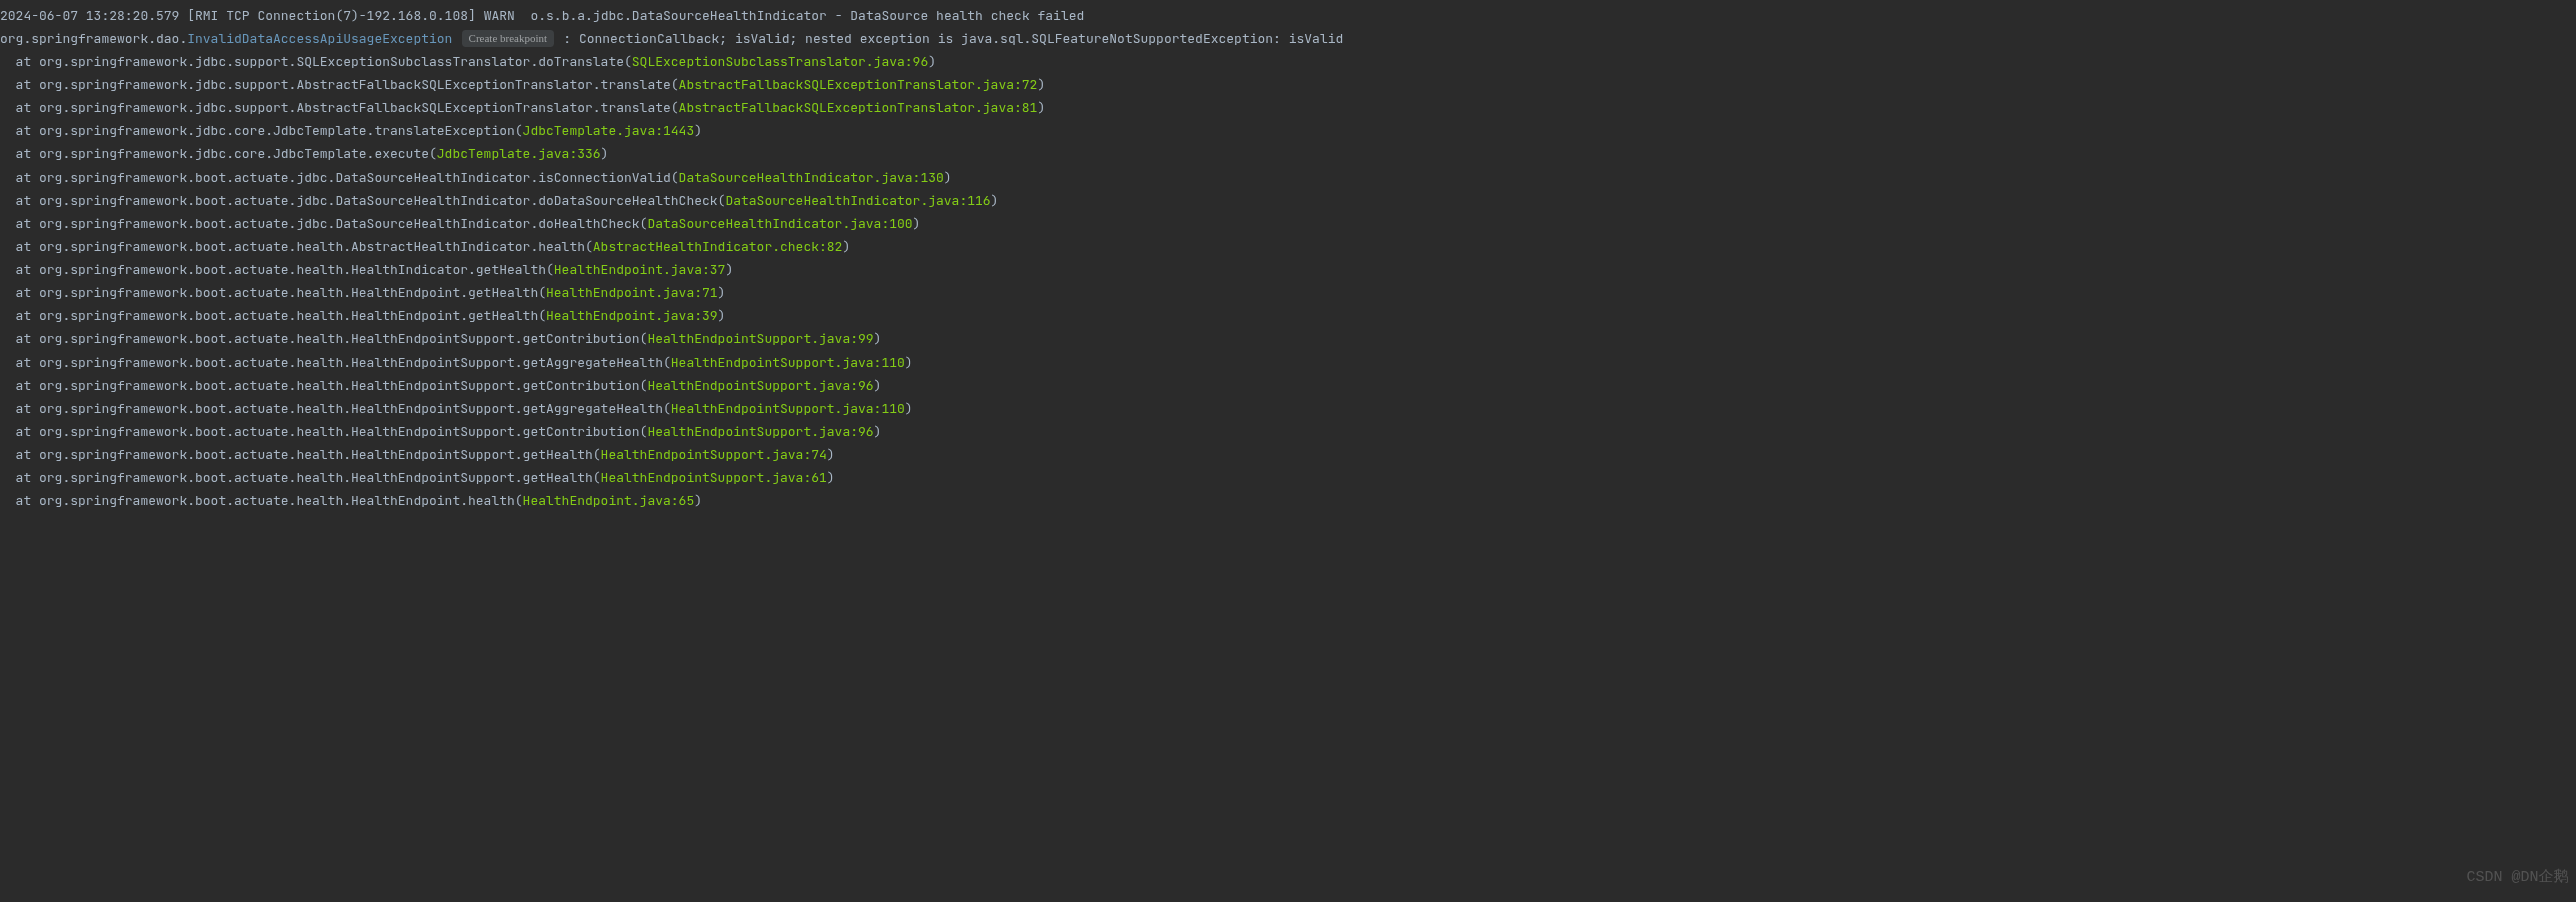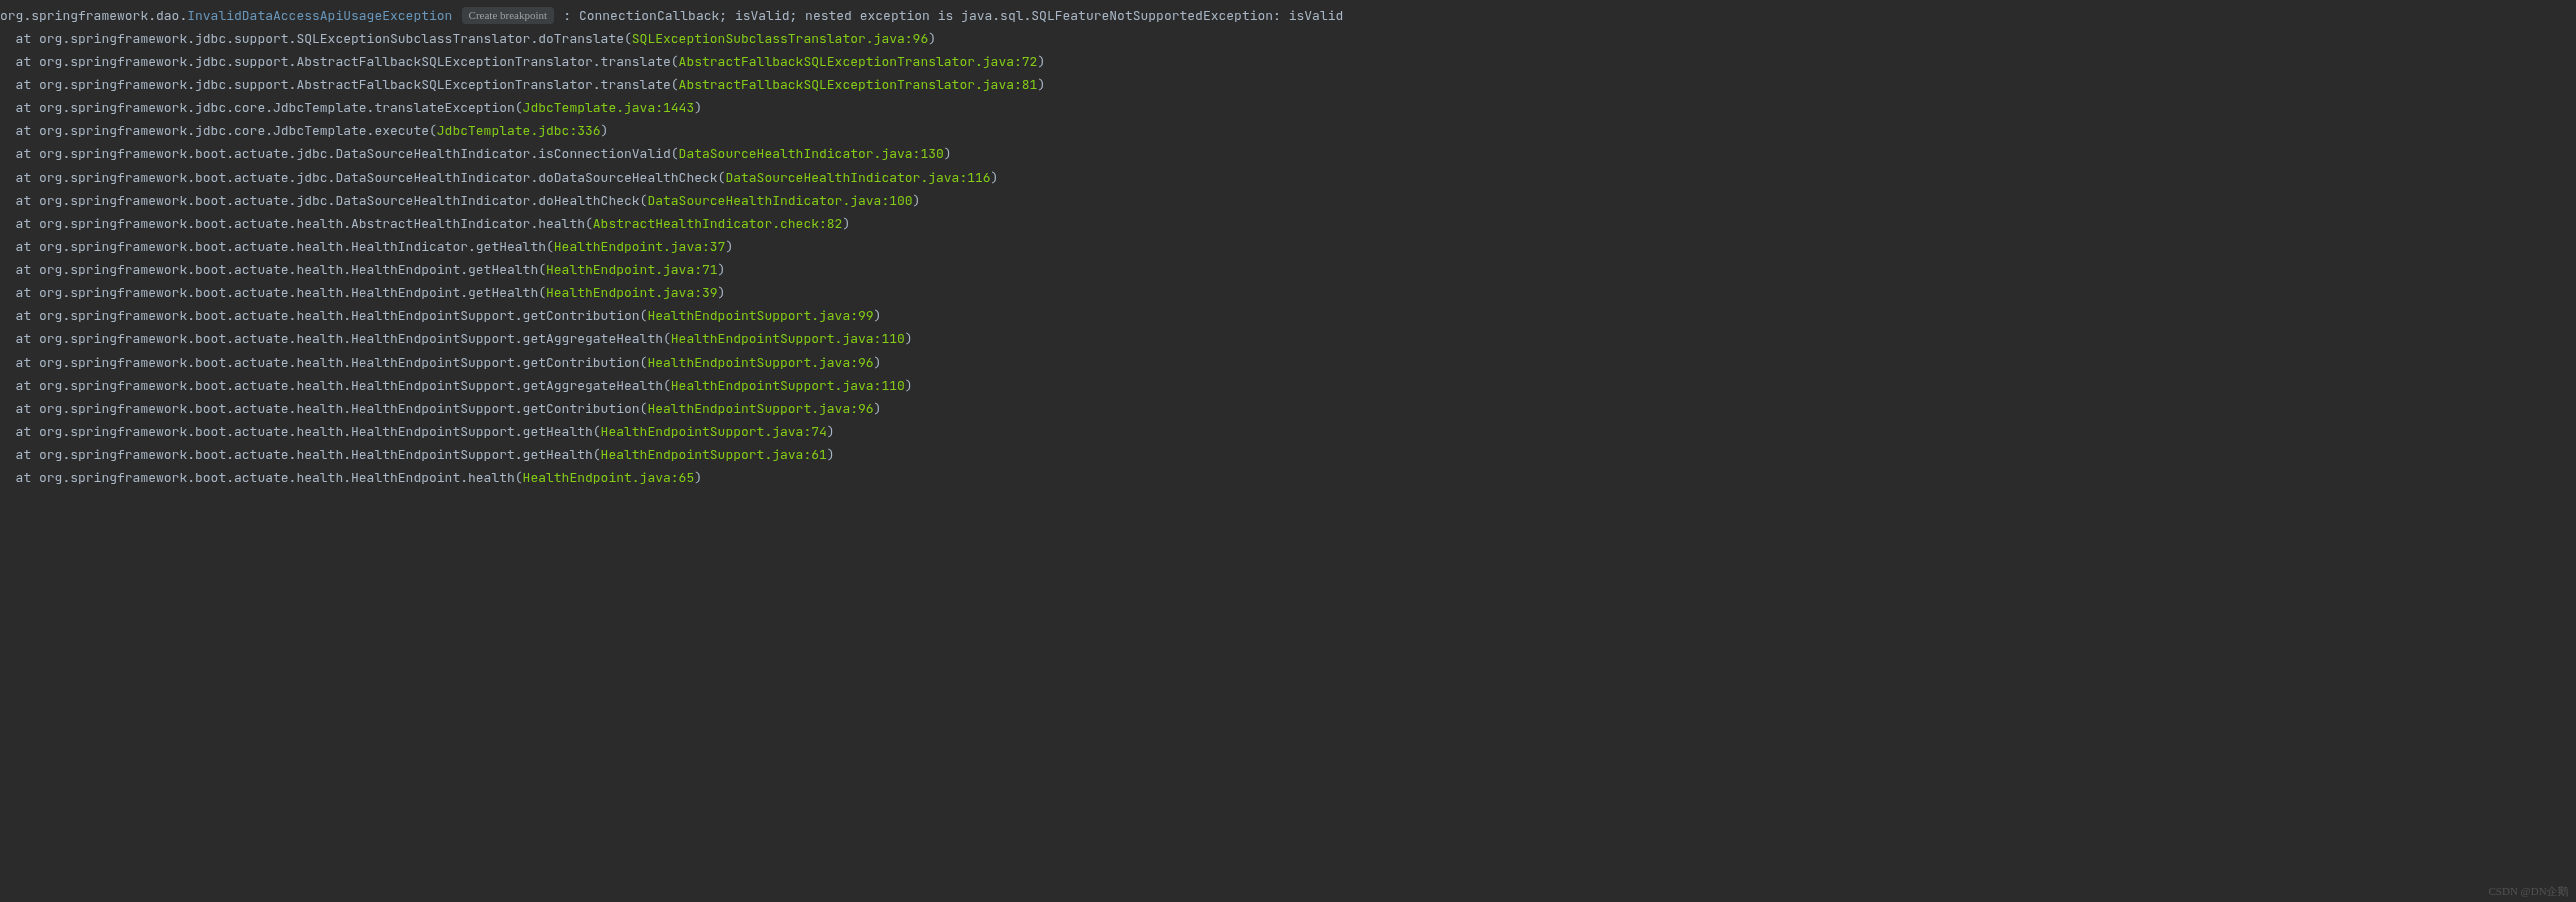--- a/index.html
+++ b/index.html
@@ -39,43 +39,44 @@
       font-family: Liberation Serif, serif;
       font-size: 11px;
       line-height: 16.7px;
       vertical-align: 0.9px;
       margin: 0 1.9px;
       cursor: pointer;
     }
     .watermark {
       position: fixed;
       right: 7.4px;
-      bottom: 0;
-      font-family: Liberation Serif, serif;
-      font-size: 11px;
+      bottom: 10px;
+      font-family: Liberation Mono, monospace;
+      font-size: 15px;
       color: rgba(200,200,200,0.25);
       pointer-events: none;
     }
   </style>
 </head>
 <body>
 
 
 
 <div class="log">
 
+  <div class="line"><span class="text">2024-06-07 13:28:20.579</span> <span class="text">[RMI TCP Connection(7)-192.168.0.108]</span> <span class="warn">WARN</span>  <span class="text">o.s.b.a.jdbc.DataSourceHealthIndicator</span> <span class="text">-</span> <span class="text">DataSource health check failed</span></div>
 
   <div class="line"><span class="text">org.springframework.dao.</span><span class="exc-link">InvalidDataAccessApiUsageException</span> <span class="breakpoint-chip">Create breakpoint</span> <span class="text">: ConnectionCallback; isValid; nested exception is java.sql.SQLFeatureNotSupportedException: isValid</span></div>
 
   <div id="stack">
       <div class="line"><span class="indent"></span><span class="text">at org.springframework.jdbc.support.SQLExceptionSubclassTranslator.doTranslate(</span><span class="src-link">SQLExceptionSubclassTranslator.java:96</span><span class="text">)</span></div>
       <div class="line"><span class="indent"></span><span class="text">at org.springframework.jdbc.support.AbstractFallbackSQLExceptionTranslator.translate(</span><span class="src-link">AbstractFallbackSQLExceptionTranslator.java:72</span><span class="text">)</span></div>
       <div class="line"><span class="indent"></span><span class="text">at org.springframework.jdbc.support.AbstractFallbackSQLExceptionTranslator.translate(</span><span class="src-link">AbstractFallbackSQLExceptionTranslator.java:81</span><span class="text">)</span></div>
       <div class="line"><span class="indent"></span><span class="text">at org.springframework.jdbc.core.JdbcTemplate.translateException(</span><span class="src-link">JdbcTemplate.java:1443</span><span class="text">)</span></div>
-      <div class="line"><span class="indent"></span><span class="text">at org.springframework.jdbc.core.JdbcTemplate.execute(</span><span class="src-link">JdbcTemplate.jdbc:336</span><span class="text">)</span></div>
+      <div class="line"><span class="indent"></span><span class="text">at org.springframework.jdbc.core.JdbcTemplate.execute(</span><span class="src-link">JdbcTemplate.java:336</span><span class="text">)</span></div>
       <div class="line"><span class="indent"></span><span class="text">at org.springframework.boot.actuate.jdbc.DataSourceHealthIndicator.isConnectionValid(</span><span class="src-link">DataSourceHealthIndicator.java:130</span><span class="text">)</span></div>
       <div class="line"><span class="indent"></span><span class="text">at org.springframework.boot.actuate.jdbc.DataSourceHealthIndicator.doDataSourceHealthCheck(</span><span class="src-link">DataSourceHealthIndicator.java:116</span><span class="text">)</span></div>
       <div class="line"><span class="indent"></span><span class="text">at org.springframework.boot.actuate.jdbc.DataSourceHealthIndicator.doHealthCheck(</span><span class="src-link">DataSourceHealthIndicator.java:100</span><span class="text">)</span></div>
       <div class="line"><span class="indent"></span><span class="text">at org.springframework.boot.actuate.health.AbstractHealthIndicator.health(</span><span class="src-link">AbstractHealthIndicator.check:82</span><span class="text">)</span></div>
       <div class="line"><span class="indent"></span><span class="text">at org.springframework.boot.actuate.health.HealthIndicator.getHealth(</span><span class="src-link">HealthEndpoint.java:37</span><span class="text">)</span></div>
       <div class="line"><span class="indent"></span><span class="text">at org.springframework.boot.actuate.health.HealthEndpoint.getHealth(</span><span class="src-link">HealthEndpoint.java:71</span><span class="text">)</span></div>
       <div class="line"><span class="indent"></span><span class="text">at org.springframework.boot.actuate.health.HealthEndpoint.getHealth(</span><span class="src-link">HealthEndpoint.java:39</span><span class="text">)</span></div>
       <div class="line"><span class="indent"></span><span class="text">at org.springframework.boot.actuate.health.HealthEndpointSupport.getContribution(</span><span class="src-link">HealthEndpointSupport.java:99</span><span class="text">)</span></div>
       <div class="line"><span class="indent"></span><span class="text">at org.springframework.boot.actuate.health.HealthEndpointSupport.getAggregateHealth(</span><span class="src-link">HealthEndpointSupport.java:110</span><span class="text">)</span></div>
       <div class="line"><span class="indent"></span><span class="text">at org.springframework.boot.actuate.health.HealthEndpointSupport.getContribution(</span><span class="src-link">HealthEndpointSupport.java:96</span><span class="text">)</span></div>

